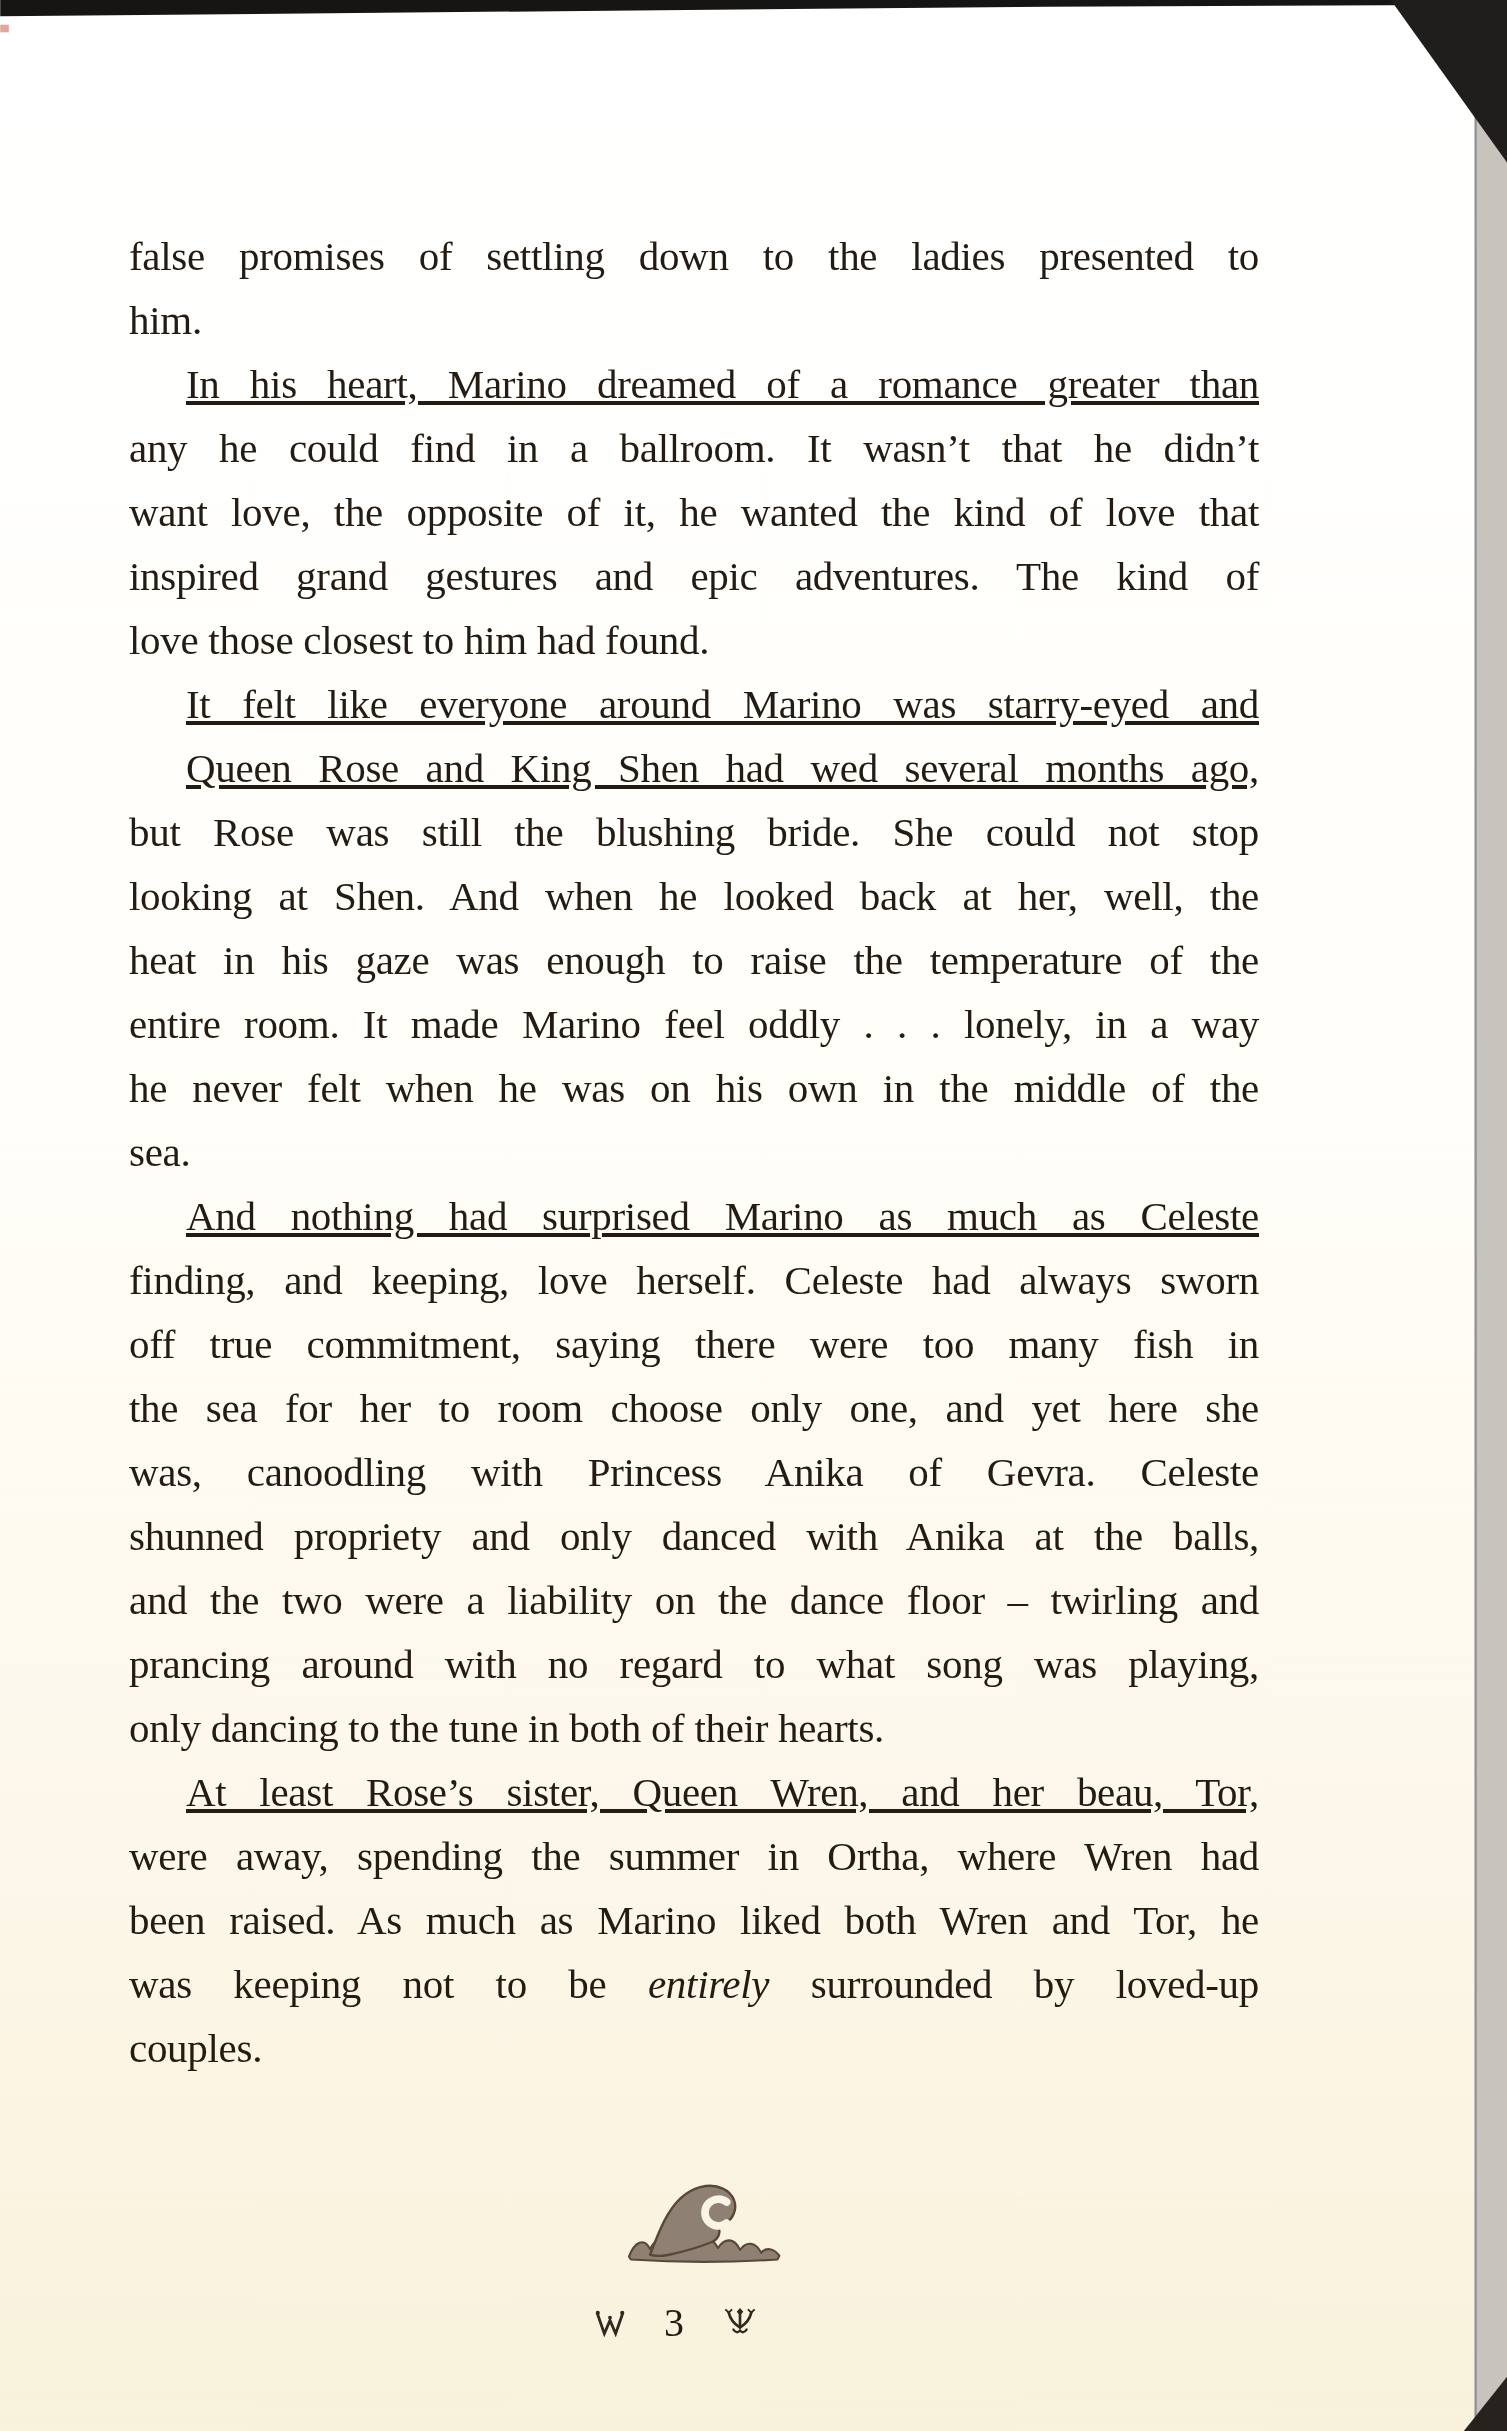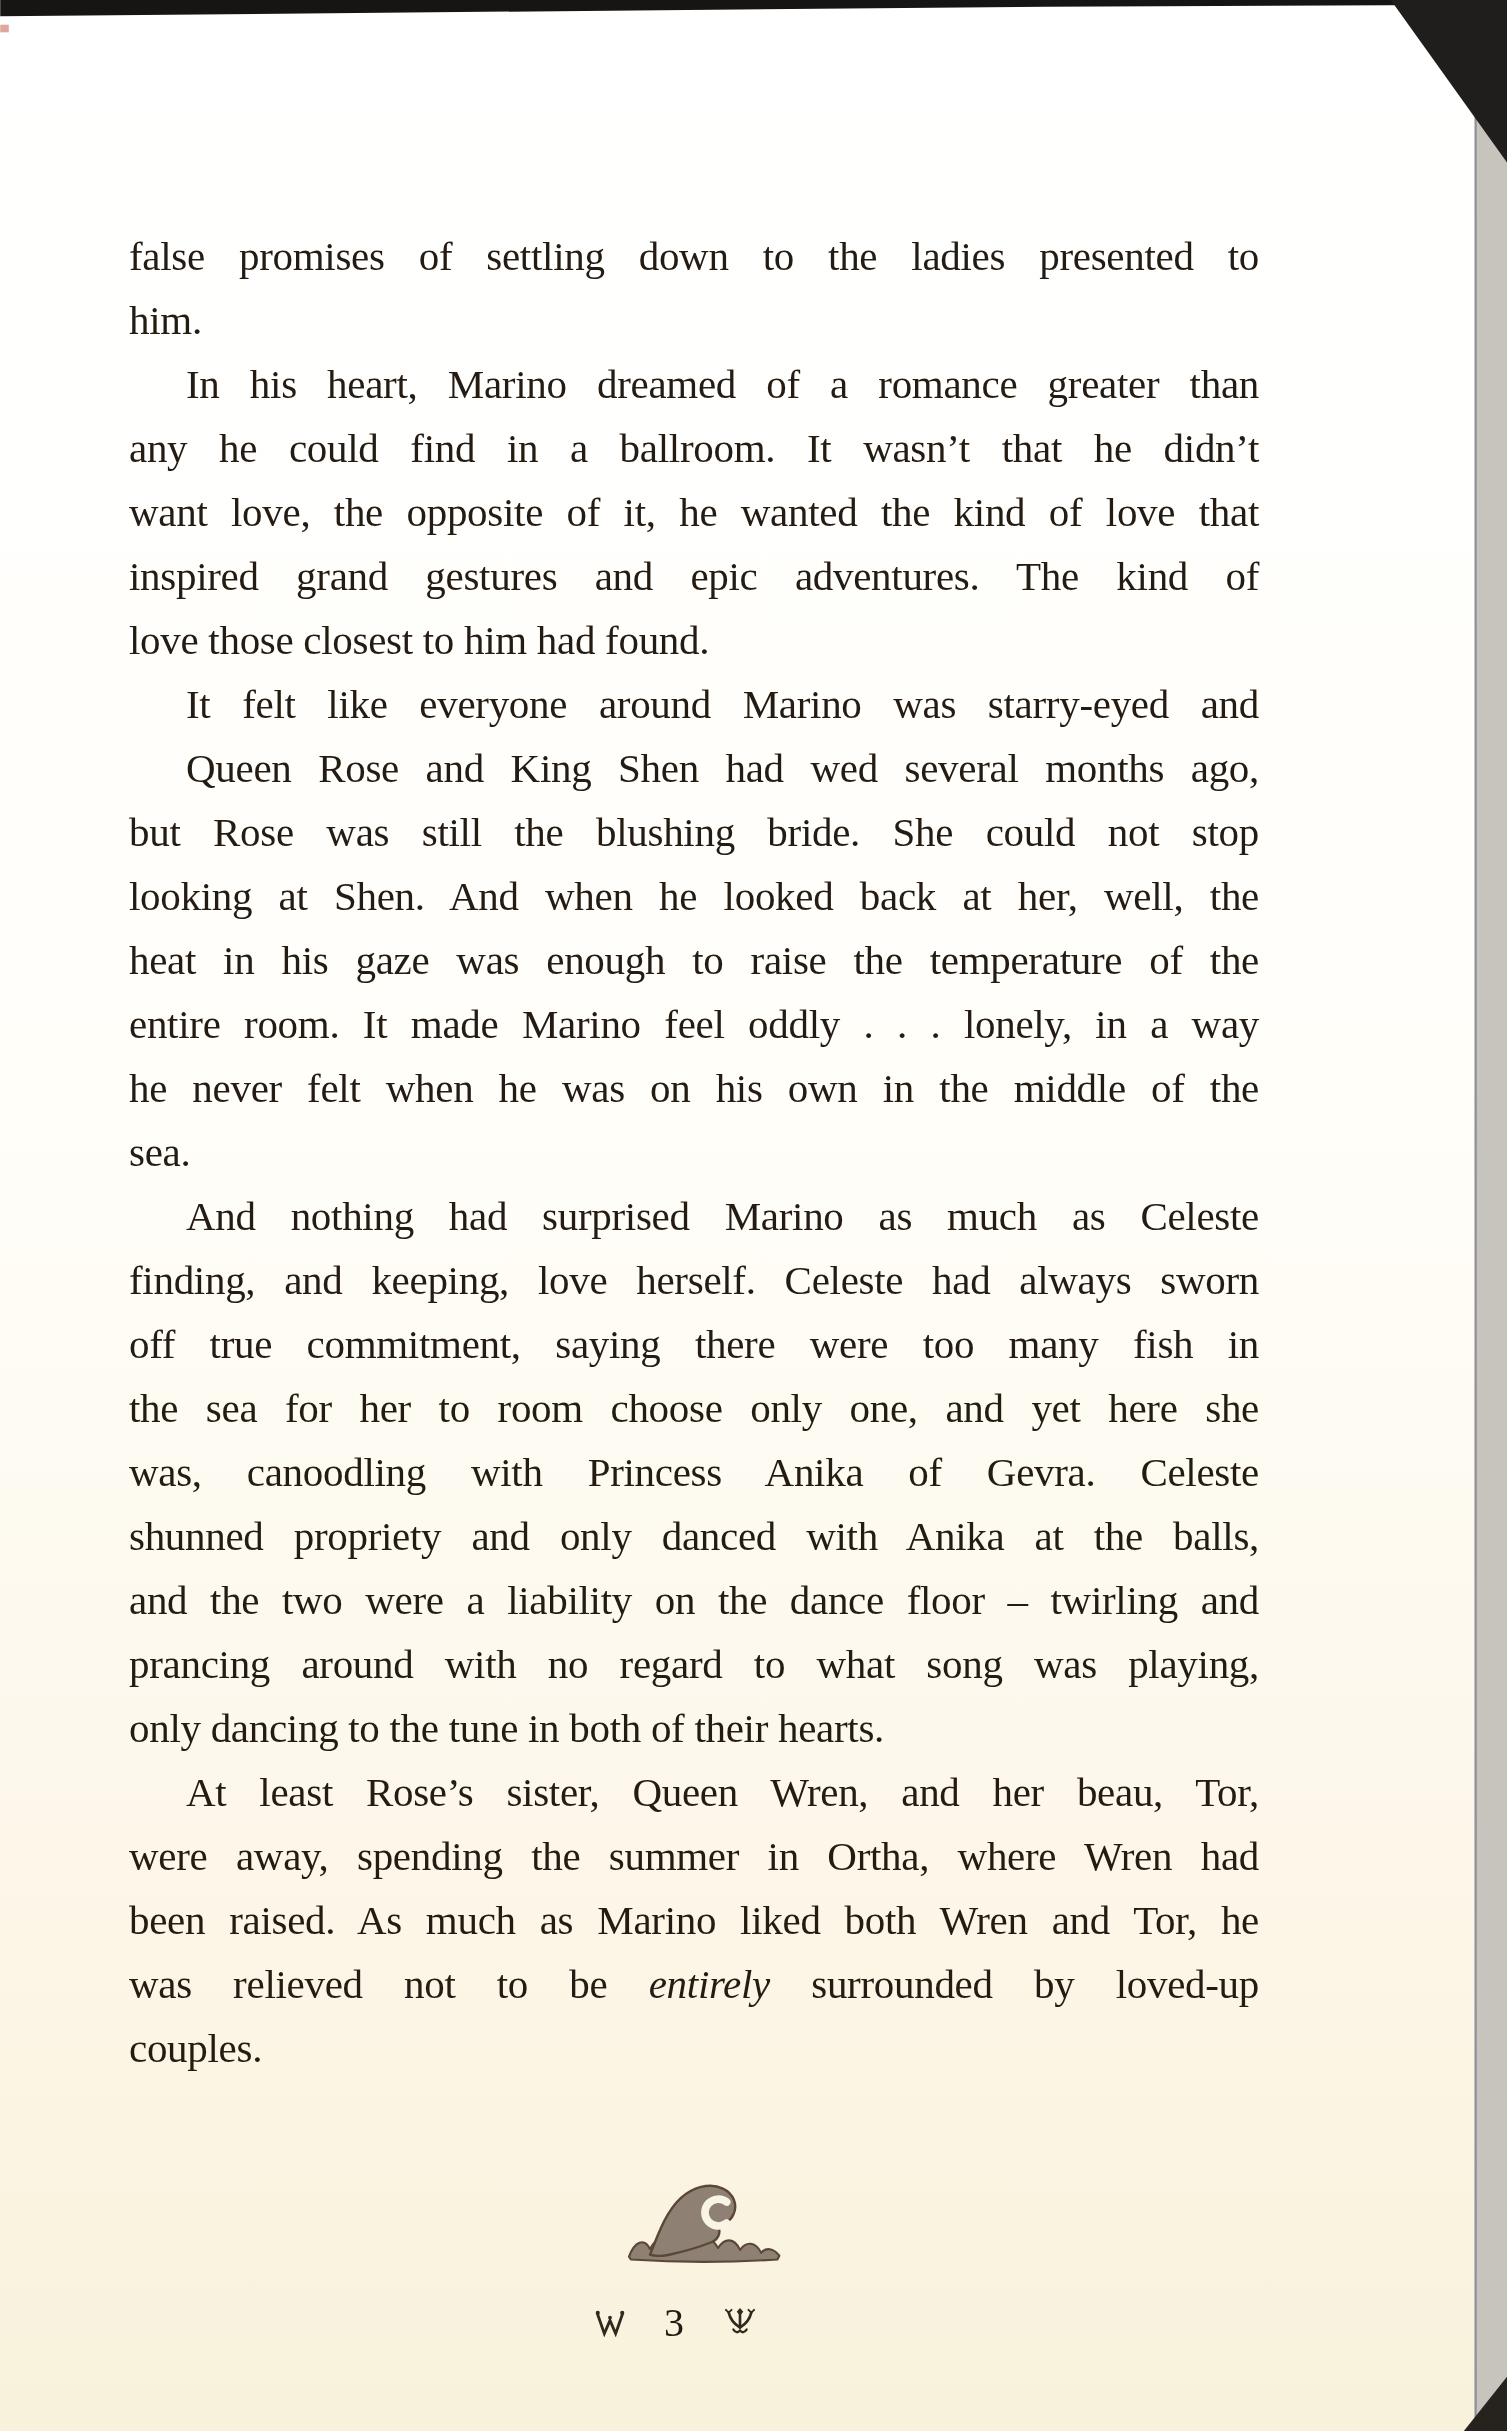--- a/index.html
+++ b/index.html
@@ -16,21 +16,21 @@
   }
   .line{
     font-size:41px;
     line-height:64px;
     letter-spacing:-0.3px;
     text-align:justify;
     text-align-last:justify;
     white-space:normal;
     margin-left:36px;
   }
-  .line.indent{text-indent:57px;}
+  .line.indent{text-indent:57px;text-decoration:underline;}
   .line.last{text-align:center;text-align-last:left;}
   .line em{font-style:italic;}
   .ornament{
     position:absolute;left:620px;top:2180px;width:175px;height:91px;
   }
   .footer{
     position:absolute;left:93px;top:2300px;width:1166px;
     display:flex;justify-content:center;align-items:center;gap:38px;
   }
   .pagenum{
@@ -67,21 +67,21 @@
       <div class="line">off true commitment, saying there were too many fish in</div>
       <div class="line">the sea for her to room choose only one, and yet here she</div>
       <div class="line">was, canoodling with Princess Anika of Gevra. Celeste</div>
       <div class="line">shunned propriety and only danced with Anika at the balls,</div>
       <div class="line">and the two were a liability on the dance floor – twirling and</div>
       <div class="line">prancing around with no regard to what song was playing,</div>
       <div class="line last">only dancing to the tune in both of their hearts.</div>
       <div class="line indent">At least Rose’s sister, Queen Wren, and her beau, Tor,</div>
       <div class="line">were away, spending the summer in Ortha, where Wren had</div>
       <div class="line">been raised. As much as Marino liked both Wren and Tor, he</div>
-      <div class="line"><span>was relieved not to be </span><em>entirely</em><span> surrounded by loved-up</span></div>
+      <div class="line"><span>was keeping not to be </span><em>entirely</em><span> surrounded by loved-up</span></div>
       <div class="line last">couples.</div>
     </div>
 
   <div class="ornament">
     <svg width="175" height="91" viewBox="0 0 180 95">
       <path d="M8 80 C14 64, 24 60, 30 72 C36 60, 46 58, 53 71 C60 60, 70 58, 77 71
                C84 60, 94 58, 101 71 C108 60, 118 60, 124 73 C130 64, 140 64, 146 76
                C151 70, 159 71, 165 79 L163 83 Q85 88 10 83 Z" fill="#8e8174" stroke="#5b4737" stroke-width="2.2" stroke-linejoin="round"></path>
       <path d="M30 78 C38 58, 46 34, 62 19 C74 8, 92 2, 106 9 C117 14, 122 26, 117 36
                C114 43, 107 47, 99 46 C105 52, 103 61, 94 65 C84 69, 64 75, 50 78

